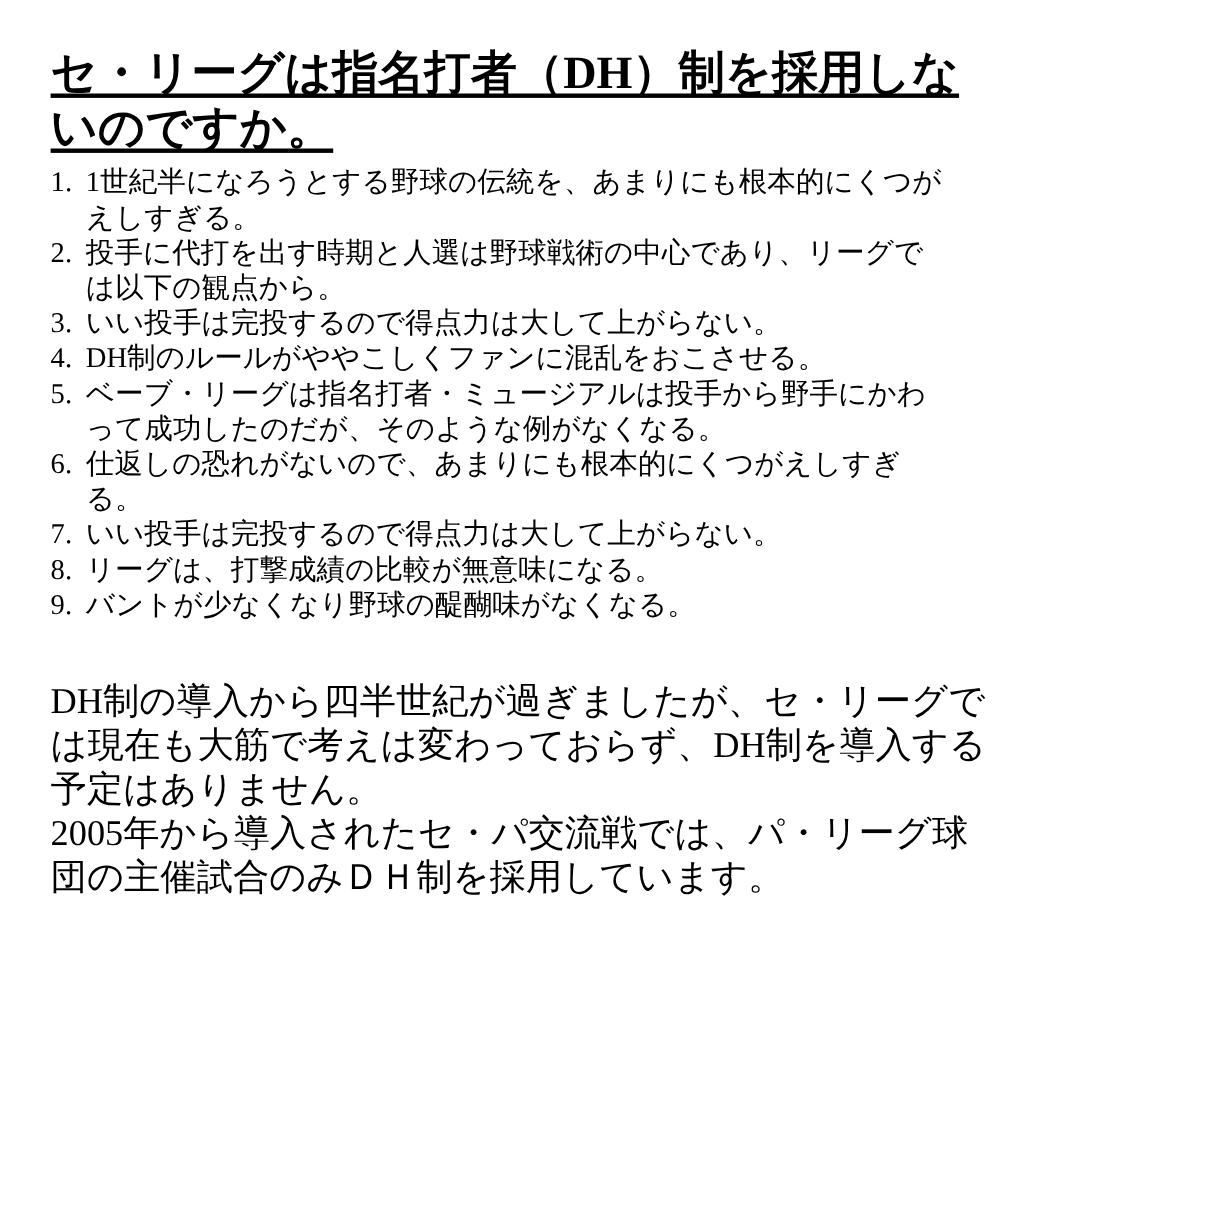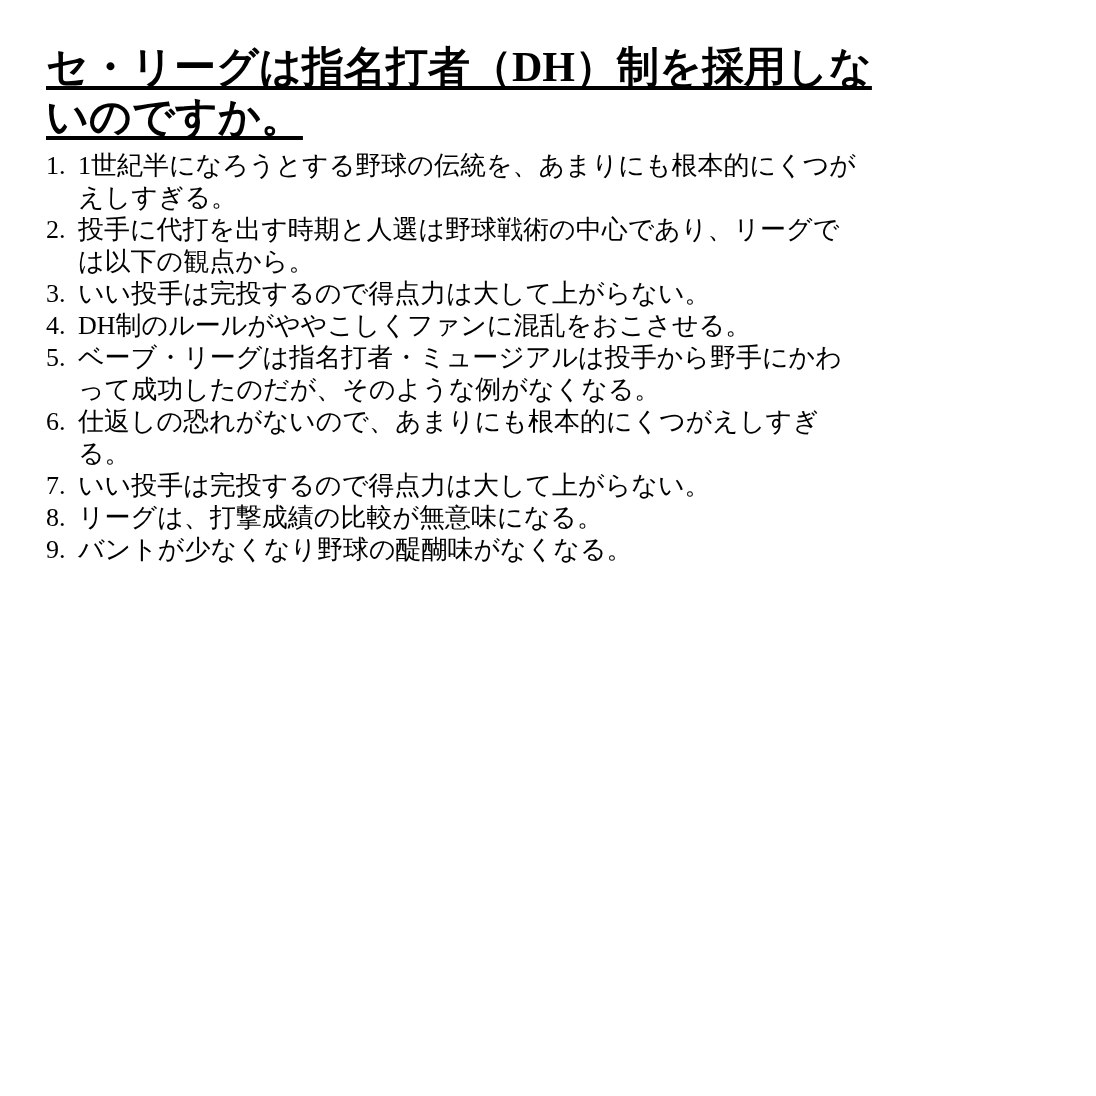--- a/index.html
+++ b/index.html
@@ -72,14 +72,18 @@
     <li>投手に代打を出す時期と人選は野球戦術の中心であり、リーグでは以下の観点から。</li>
     <li>いい投手は完投するので得点力は大して上がらない。</li>
     <li>DH制のルールがややこしくファンに混乱をおこさせる。</li>
     <li>ベーブ・リーグは指名打者・ミュージアルは投手から野手にかわって成功したのだが、そのような例がなくなる。</li>
     <li>仕返しの恐れがないので、あまりにも根本的にくつがえしすぎる。</li>
     <li>いい投手は完投するので得点力は大して上がらない。</li>
     <li>リーグは、打撃成績の比較が無意味になる。</li>
     <li>バントが少なくなり野球の醍醐味がなくなる。</li>
   </ol>
 
+  <div>
+    <p class="closing-para">DH制の導入から四半世紀が過ぎましたが、セ・リーグでは現在も大筋で考えは変わっておらず、DH制を導入する予定はありません。</p>
+    <p class="closing-para">2005年から導入されたセ・パ交流戦では、パ・リーグ球団の主催試合のみＤＨ制を採用しています。</p>
+  </div>
 
 </div>
 
 </body></html>

